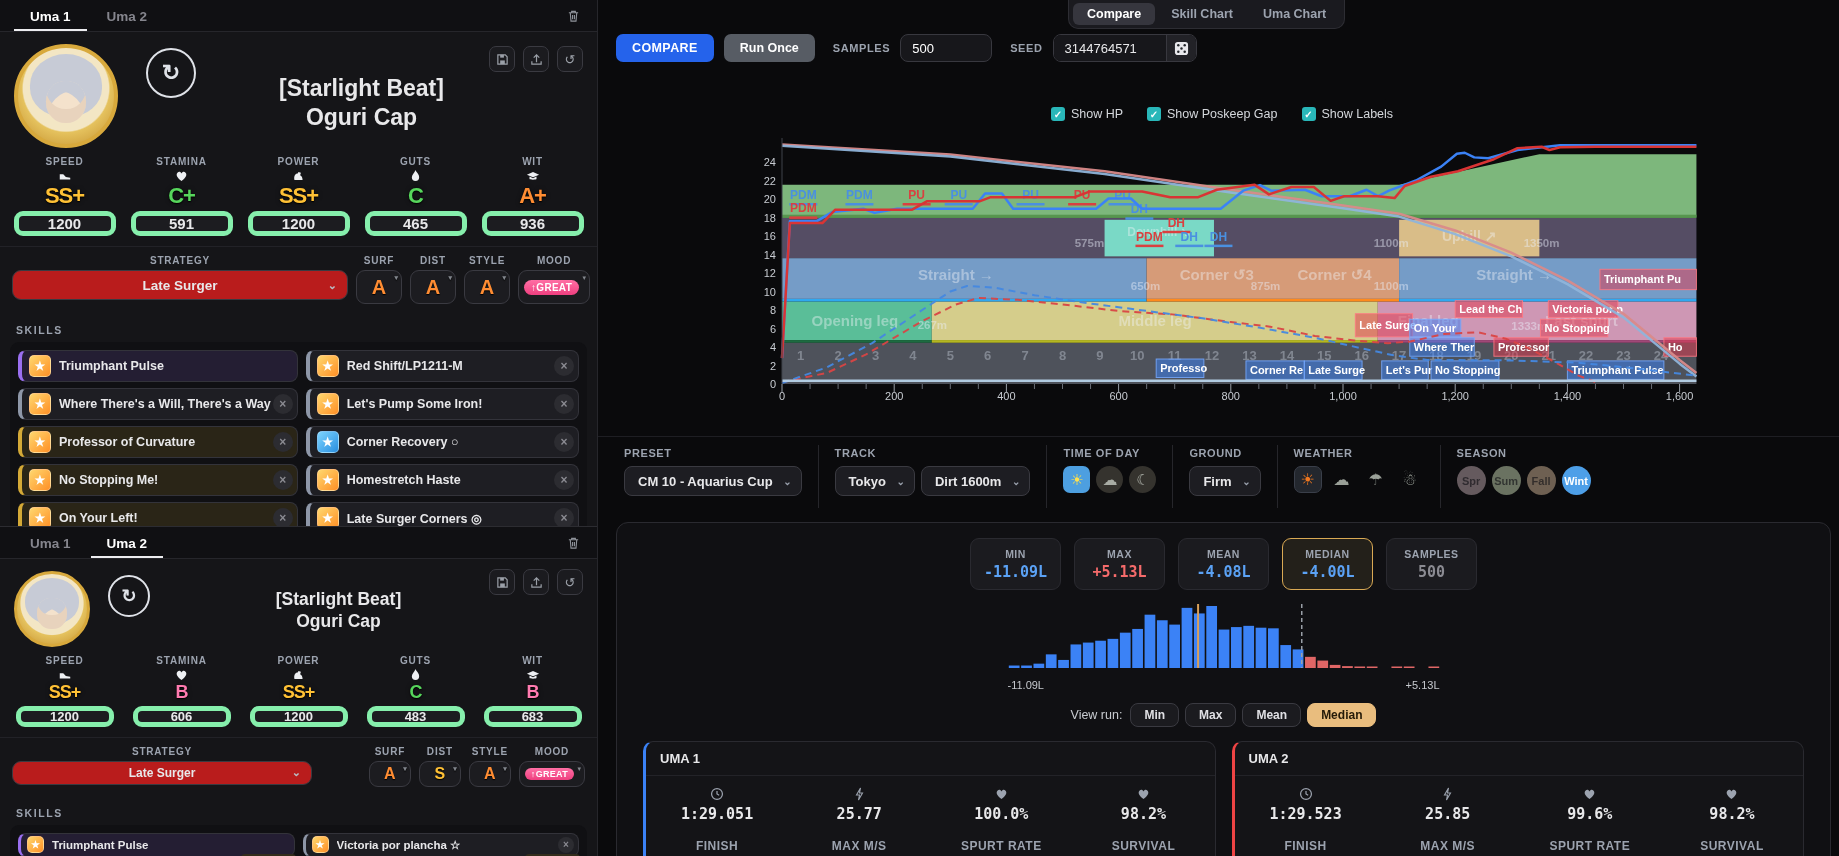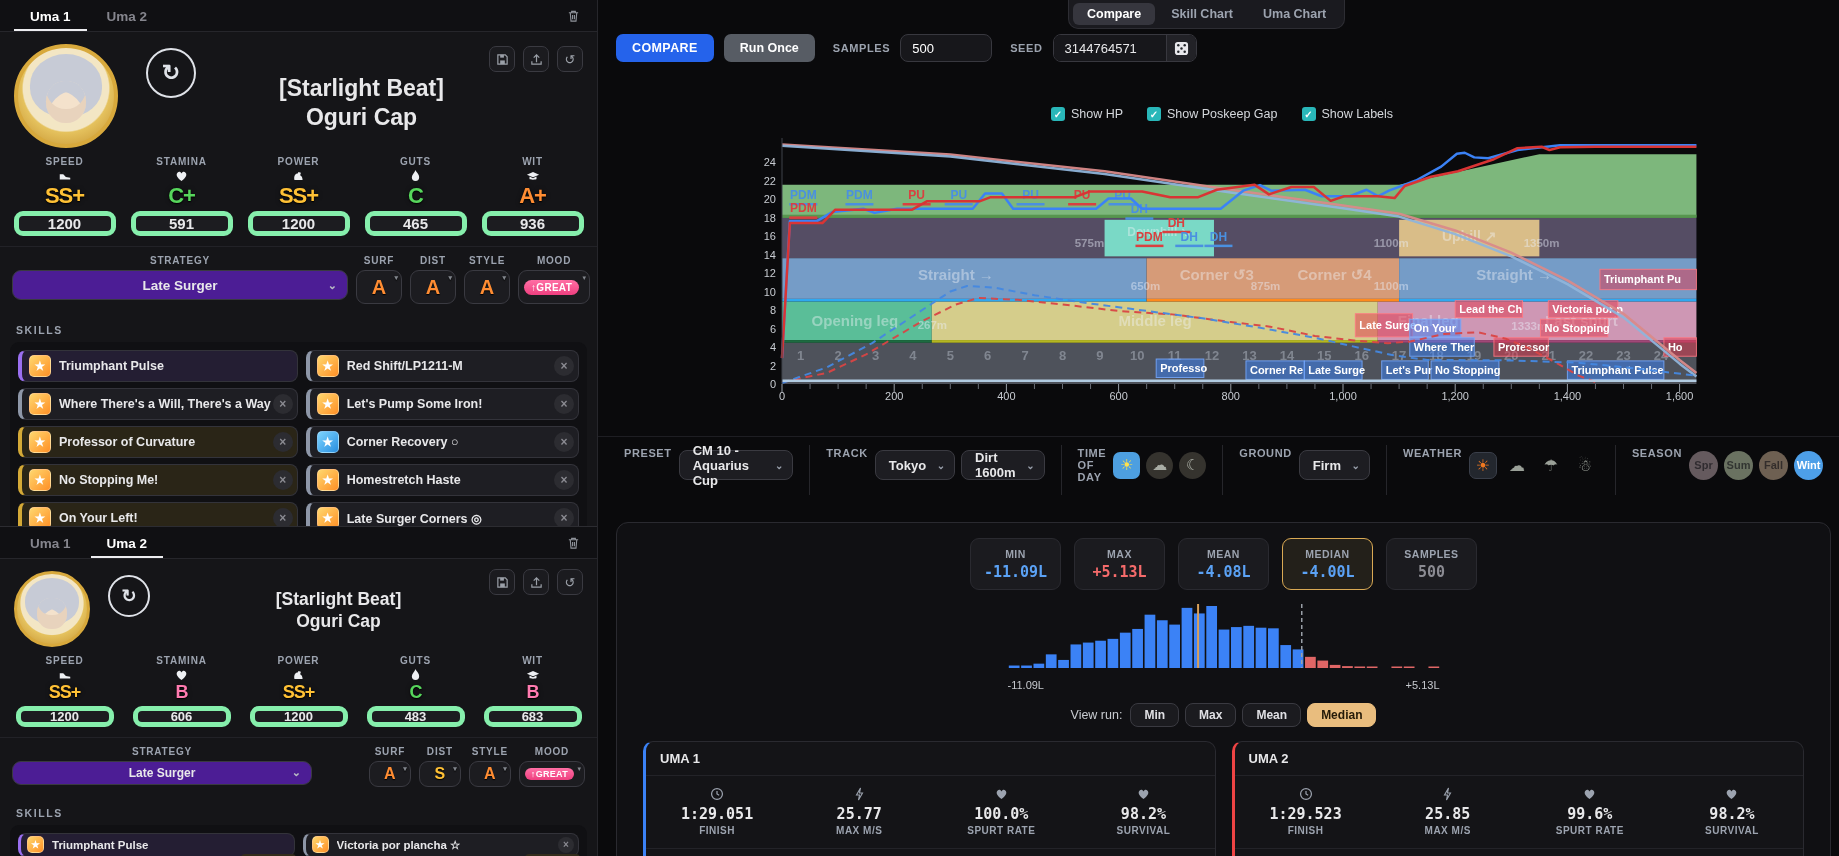--- a/index.html
+++ b/index.html
@@ -32,21 +32,21 @@
   .stat{flex:1;display:flex;flex-direction:column;align-items:center;gap:1px}
   .stat .lbl{font-size:10px;font-weight:bold;letter-spacing:.8px;color:#9ca3af}
   .stat .sic{height:15px;color:#eef0f3;display:flex;align-items:center}
   .grade{font-weight:bold;font-size:22px;line-height:1.05;text-shadow:0 1px 1px #000,0 0 4px #00000088;letter-spacing:-1px}
   .p2 .grade{font-size:18px}
   .valbox{width:102px;height:25px;margin-top:3px;background:#1c1c20;border:5px solid #86efac;border-radius:9px;display:flex;align-items:center;justify-content:center;font-weight:bold;font-size:15px}
   .p2 .valbox{height:21px;font-size:13px;width:98px}
   .stratrow{display:flex;align-items:flex-start;gap:8px;padding:8px 12px 10px;border-top:1px solid #222227}
   .fieldcol{display:flex;flex-direction:column;align-items:center;gap:4px}
   .flabel{font-size:10px;font-weight:bold;letter-spacing:.8px;color:#9ca3af}
-  .selectbox{background:#4c1d95;border:1px solid #3a3a41;border-radius:9px;height:30px;width:336px;display:flex;align-items:center;justify-content:center;font-weight:bold;font-size:13.5px;position:relative;cursor:pointer}
+  .selectbox{background:#b91c1c;border:1px solid #3a3a41;border-radius:9px;height:30px;width:336px;display:flex;align-items:center;justify-content:center;font-weight:bold;font-size:13.5px;position:relative;cursor:pointer}
   .p2 .selectbox{height:24px;width:300px;font-size:12px}
   .selectbox .caret{position:absolute;right:10px;color:#b9bdc4;font-size:11px}
   .apt{width:46px;height:34px;background:#1c1c20;border:1px solid #3a3a41;border-radius:9px;display:flex;align-items:center;justify-content:center;font-weight:bold;font-size:20px;position:relative;cursor:pointer;text-shadow:0 1px 1px #000}
   .p2 .apt{width:42px;height:26px;font-size:16px}
   .apt .mcaret,.moodbox .mcaret{position:absolute;right:3px;top:3px;font-size:7px;color:#83878e}
   .moodbox{height:34px;min-width:66px;background:#1c1c20;border:1px solid #3a3a41;border-radius:9px;display:flex;align-items:center;justify-content:center;position:relative;padding:0 10px 0 5px;cursor:pointer}
   .p2 .moodbox{height:26px}
   .moodpill{background:linear-gradient(180deg,#ff6fa5,#ef3f7f);border-radius:10px;color:#fff;font-weight:bold;font-size:10px;padding:2px 7px;letter-spacing:.3px;white-space:nowrap}
   .p2 .moodpill{font-size:9px;padding:1px 6px}
   .skillsec{padding:2px 10px 0}
@@ -79,21 +79,21 @@
   .seedwrap{display:flex;align-items:stretch;height:28px;border:1px solid #38383f;border-radius:8px;overflow:hidden}
   .seedval{background:#17171b;display:flex;align-items:center;padding:0 11px;font-size:13px;width:112px}
   .dicebtn{width:30px;background:#222227;border-left:1px solid #38383f;display:flex;align-items:center;justify-content:center;color:#d8d8dc;cursor:pointer}
   .race-title{position:absolute;top:74px;left:150px;width:948px;text-align:center;font-size:19px;font-weight:bold;color:#fff}
   .checkrow{position:absolute;top:107px;left:150px;width:948px;display:flex;justify-content:center;gap:24px;align-items:center}
   .cbitem{display:flex;align-items:center;font-size:12.5px;color:#d4d7dc;cursor:pointer}
   .cbx{width:14px;height:14px;background:#29b7b9;border-radius:3px;color:#fff;display:flex;align-items:center;justify-content:center;font-size:10px;font-weight:bold;margin-right:6px}
   .chart-wrap{position:absolute;top:132px;left:150px}
   .chart-note{width:948px;text-align:center;font-size:12.5px;color:#b9bec7;margin-top:1px}
   .settings{position:absolute;top:436px;left:0;right:0;display:flex;padding:8px 0 0 10px;border-top:1px solid #1e1e23}
-  .sgroup{padding:2px 16px 12px;display:flex;gap:7px}
+  .sgroup{padding:2px 16px 12px;display:flex;flex-direction:column;gap:7px}
   .sgroup + .sgroup{border-left:1px solid #26262b}
   .slabel{font-size:11px;font-weight:bold;letter-spacing:.6px;color:#9ca3af}
   .scontrols{display:flex;gap:6px;align-items:center}
   .sel{background:#1d1d22;border:1px solid #3a3a41;border-radius:8px;height:30px;padding:0 28px 0 13px;display:flex;align-items:center;font-size:13px;font-weight:bold;position:relative;cursor:pointer}
   .sel .caret{position:absolute;right:9px;color:#9ca3af;font-size:10px}
   .todbtn{width:27px;height:27px;border-radius:50%;background:#35332e;display:flex;align-items:center;justify-content:center;font-size:15px;color:#a8aca4;cursor:pointer}
   .todbtn.active{border-radius:7px;background:#4d9fe0;color:#ffe14d}
   .wbtn{width:28px;height:27px;border-radius:7px;display:flex;align-items:center;justify-content:center;font-size:16px;color:#9aa098;cursor:pointer}
   .wbtn.active{background:#23272e;border:1px solid #3a3f4a;color:#f07820}
   .season{width:29px;height:29px;border-radius:50%;background:#655a5e;display:flex;align-items:center;justify-content:center;font-size:11px;font-weight:bold;color:rgba(15,15,20,.62);cursor:pointer}
@@ -111,21 +111,21 @@
   .viewrun{display:flex;justify-content:center;align-items:center;gap:8px;margin-top:12px;font-size:12.5px;color:#c8cbd0}
   .vbtn{padding:4px 13px;border:1px solid #3a3a41;border-radius:8px;background:#1b1b1f;font-weight:bold;font-size:12px;color:#e0e0e4;cursor:pointer}
   .vbtn.active{background:#e9bd7e;border-color:#e9bd7e;color:#241a08}
   .umacards{display:flex;gap:16px;margin:14px 26px 0}
   .ucard{flex:1;background:#141417;border:1px solid #2a2a30;border-radius:10px;overflow:hidden}
   .uhead{padding:9px 14px;font-weight:bold;font-size:13px;border-bottom:1px solid #232328}
   .ustats{display:flex;padding:10px 0 12px}
   .ustat{flex:1;text-align:center}
   .ustat .ic{color:#9ca3af;height:16px;display:flex;justify-content:center;align-items:center}
   .ustat .uv{font-family:"DejaVu Sans Mono",monospace;font-weight:bold;font-size:15px;margin-top:3px}
-  .ustat .ul{font-size:10px;color:#9ca3af;letter-spacing:.5px;margin-top:2px;font-weight:bold}
+  .ustat .ul{font-size:12px;color:#9ca3af;letter-spacing:.5px;margin-top:16px;font-weight:bold}
   .udelay{display:flex;justify-content:space-between;border-top:1px solid #232328;padding:10px 14px;font-size:12.5px;color:#c0c3c8}
 </style>
 </head>
 <body>
 
 <div class="left">
   <div class="panel p1">
     <div class="tabbar">
       <div class="tabs-host" style="display:flex">
           <div class="tab active">Uma 1</div>

